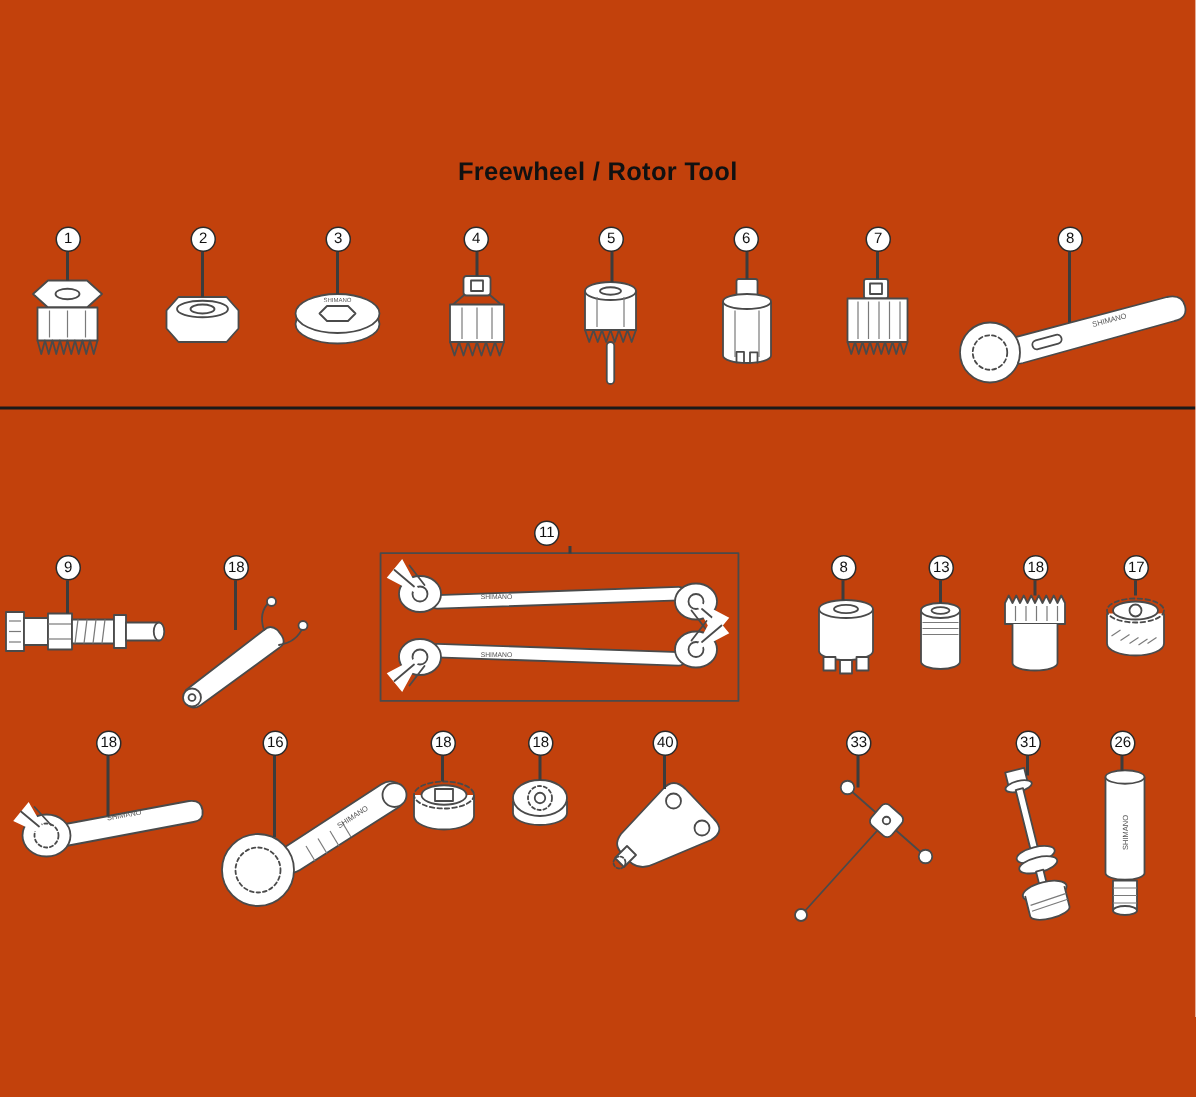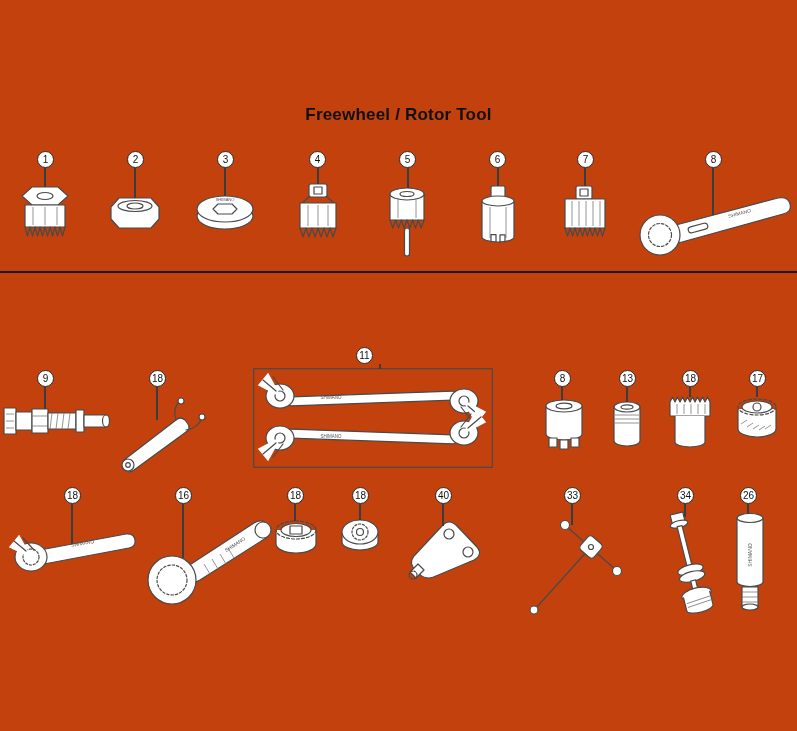--- a/index.html
+++ b/index.html
@@ -306,21 +306,21 @@
   <div class="callout" style="left:352px;top:487px">
       <span>18</span>
     </div>
   <div class="callout" style="left:435px;top:487px">
       <span>40</span>
     </div>
   <div class="callout" style="left:564px;top:487px">
       <span>33</span>
     </div>
   <div class="callout" style="left:677px;top:487px">
-      <span>34</span>
+      <span>31</span>
     </div>
   <div class="callout" style="left:740px;top:487px">
       <span>26</span>
     </div>
 
   <div class="leader" style="left:71.4px;top:504px;height:40px"></div>
   <div class="leader" style="left:182.4px;top:504px;height:54px"></div>
   <div class="leader" style="left:294.4px;top:504px;height:17px"></div>
   <div class="leader" style="left:359.4px;top:504px;height:16px"></div>
   <div class="leader" style="left:442.4px;top:504px;height:22px"></div>

